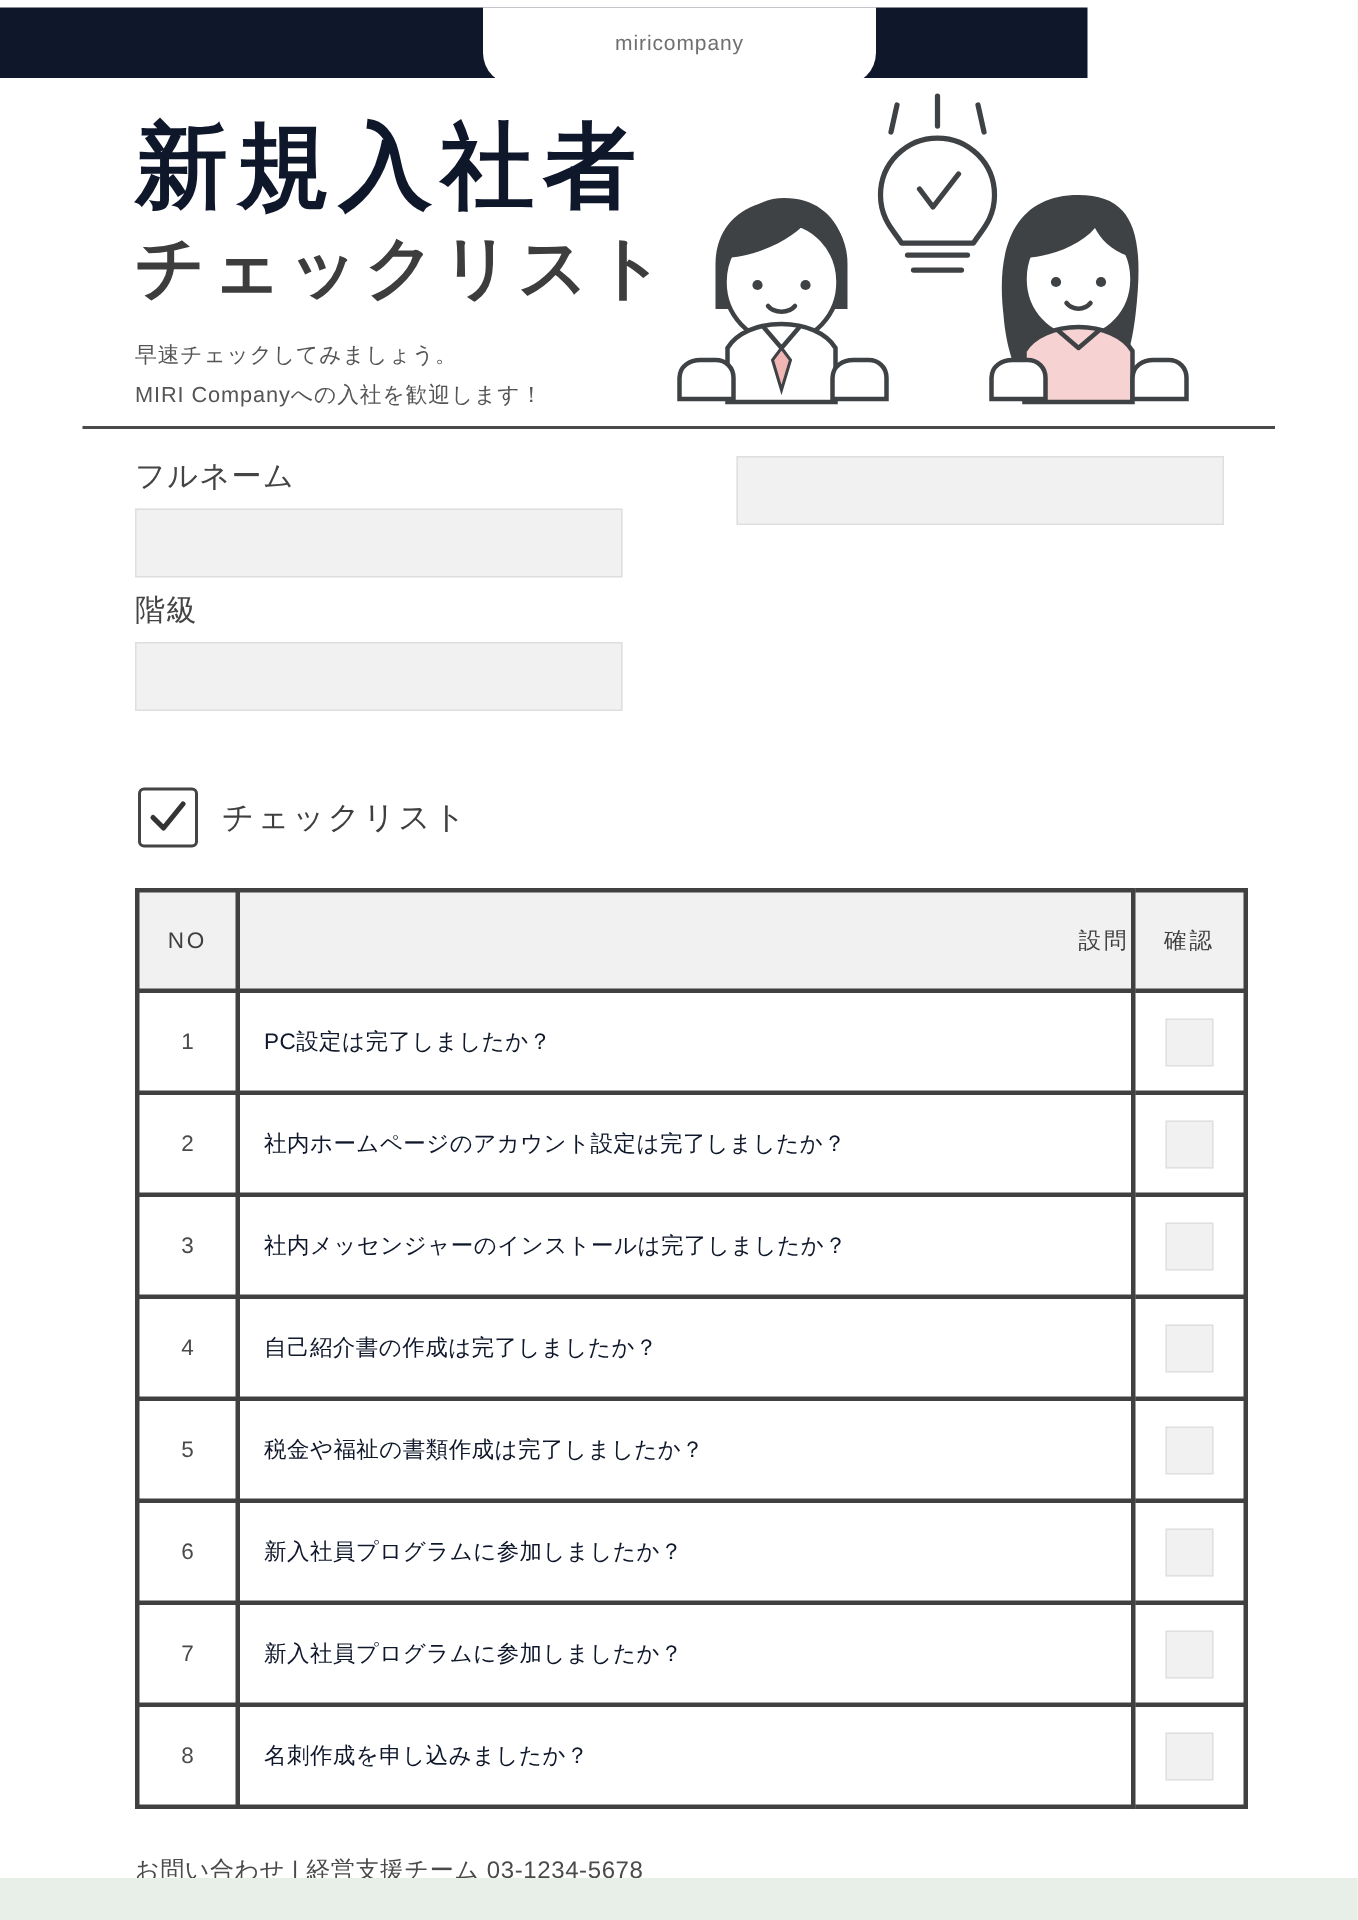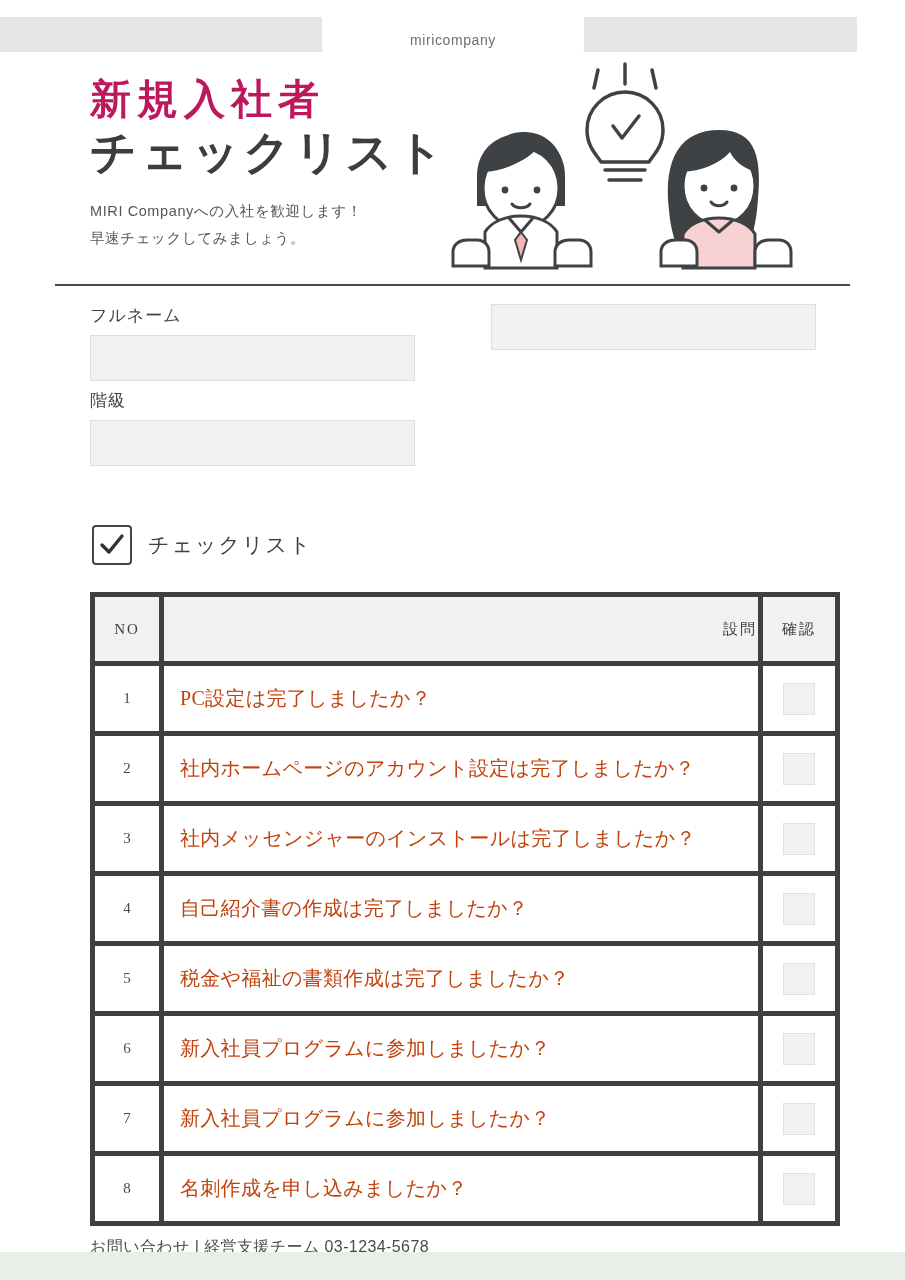--- a/index.html
+++ b/index.html
@@ -25,23 +25,23 @@
     background: #ffffff;
   }
   .strip-bottom {
     position: absolute;
     left: 0; bottom: 0;
     width: 905px; height: 28px;
     background: #e8efe9;
   }
   .tab-wrap {
     position: absolute;
-    left: 0; top: 17px;
-    width: 857px; height: 52px;
-    background: #e5e5e5;
+    left: 0; top: 5px;
+    width: 725px; height: 52px;
+    background: #0f172a;
   }
   .tab {
     position: absolute;
     left: 322px; top: 0;
     width: 262px; height: 52px;
     background: #ffffff;
     border-radius: 0 0 22px 22px;
   }
   .brand {
     position: absolute;
@@ -64,23 +64,23 @@
   }
 
   
   .title-block {
     position: absolute;
     left: 90px;
     top: 22px;
     width: 420px;
   }
   .title-line1 {
-    font-size: 41px;
+    font-size: 62px;
     font-weight: 700;
-    color: #be185d;
+    color: #0f172a;
     letter-spacing: 6px;
     line-height: 1.22;
     margin: 0;
   }
   .title-line2 {
     font-size: 46px;
     font-weight: 800;
     color: #3d3d3d;
     letter-spacing: 4px;
     line-height: 1.22;
@@ -121,21 +121,21 @@
   }
   .field-row {
     display: flex;
     gap: 74px;
     margin-bottom: 8px;
   }
   .field {
     width: 327px;
   }
   .field-label {
-    font-size: 17px;
+    font-size: 20px;
     color: #444;
     letter-spacing: 1px;
     margin-bottom: 8px;
     display: block;
   }
   .field-input {
     width: 325px;
     height: 46px;
     box-sizing: border-box;
     background: #f1f1f1;
@@ -174,43 +174,42 @@
   .table {
     position: absolute;
     left: 90px;
     top: 540px;
     width: 724px;
     border-collapse: collapse;
     border: 1px solid #dcdcdc;
     table-layout: fixed;
   }
   .table th, .table td {
-    border: 5px solid #404040;
+    border: 3px solid #404040;
     height: 63px;
     font-weight: normal;
-    font-family: Liberation Serif, serif;
   }
   .table thead th {
     background: #f1f1f1;
     font-size: 15px;
     color: #3f3f3f;
     letter-spacing: 2px;
     height: 62px;
   }
   .col-no { width: 62px; text-align: center; }
   .col-q  { width: 592px; text-align: right; }
   .col-ck { width: 70px; }
   .table tbody td.cell-no {
     text-align: center;
     font-size: 15px;
     color: #4a4a4a;
   }
   .table tbody td.cell-q {
-    font-size: 20px;
-    color: #c2410c;
+    font-size: 15px;
+    color: #0f172a;
     padding-left: 16px;
     letter-spacing: 0.3px;
   }
   .table tbody td.cell-ck { text-align: center; }
   .tick {
     display: inline-block;
     width: 30px;
     height: 30px;
     background: #f1f1f1;
     border: 1px solid #e0e0e0;
@@ -236,22 +235,22 @@
     <div class="tab"></div>
     <div class="brand">miricompany</div>
   </div>
 
   <div class="content">
 
     <div class="title-block">
       <p class="title-line1">新規入社者</p>
       <p class="title-line2">チェックリスト</p>
       <div class="subtitle">
+        <div>早速チェックしてみましょう。</div>
         <div>MIRI Companyへの入社を歓迎します！</div>
-        <div>早速チェックしてみましょう。</div>
       </div>
     </div>
 
     <div class="illus">
       <svg width="420" height="232" viewBox="0 0 420 232" xmlns="http://www.w3.org/2000/svg">
 
         <g stroke="#3f4245" stroke-width="3.5" stroke-linecap="round" fill="none">
           <line x1="165" y1="10" x2="161" y2="28"></line>
           <line x1="192" y1="4" x2="192" y2="24"></line>
           <line x1="219" y1="10" x2="223" y2="28"></line>

